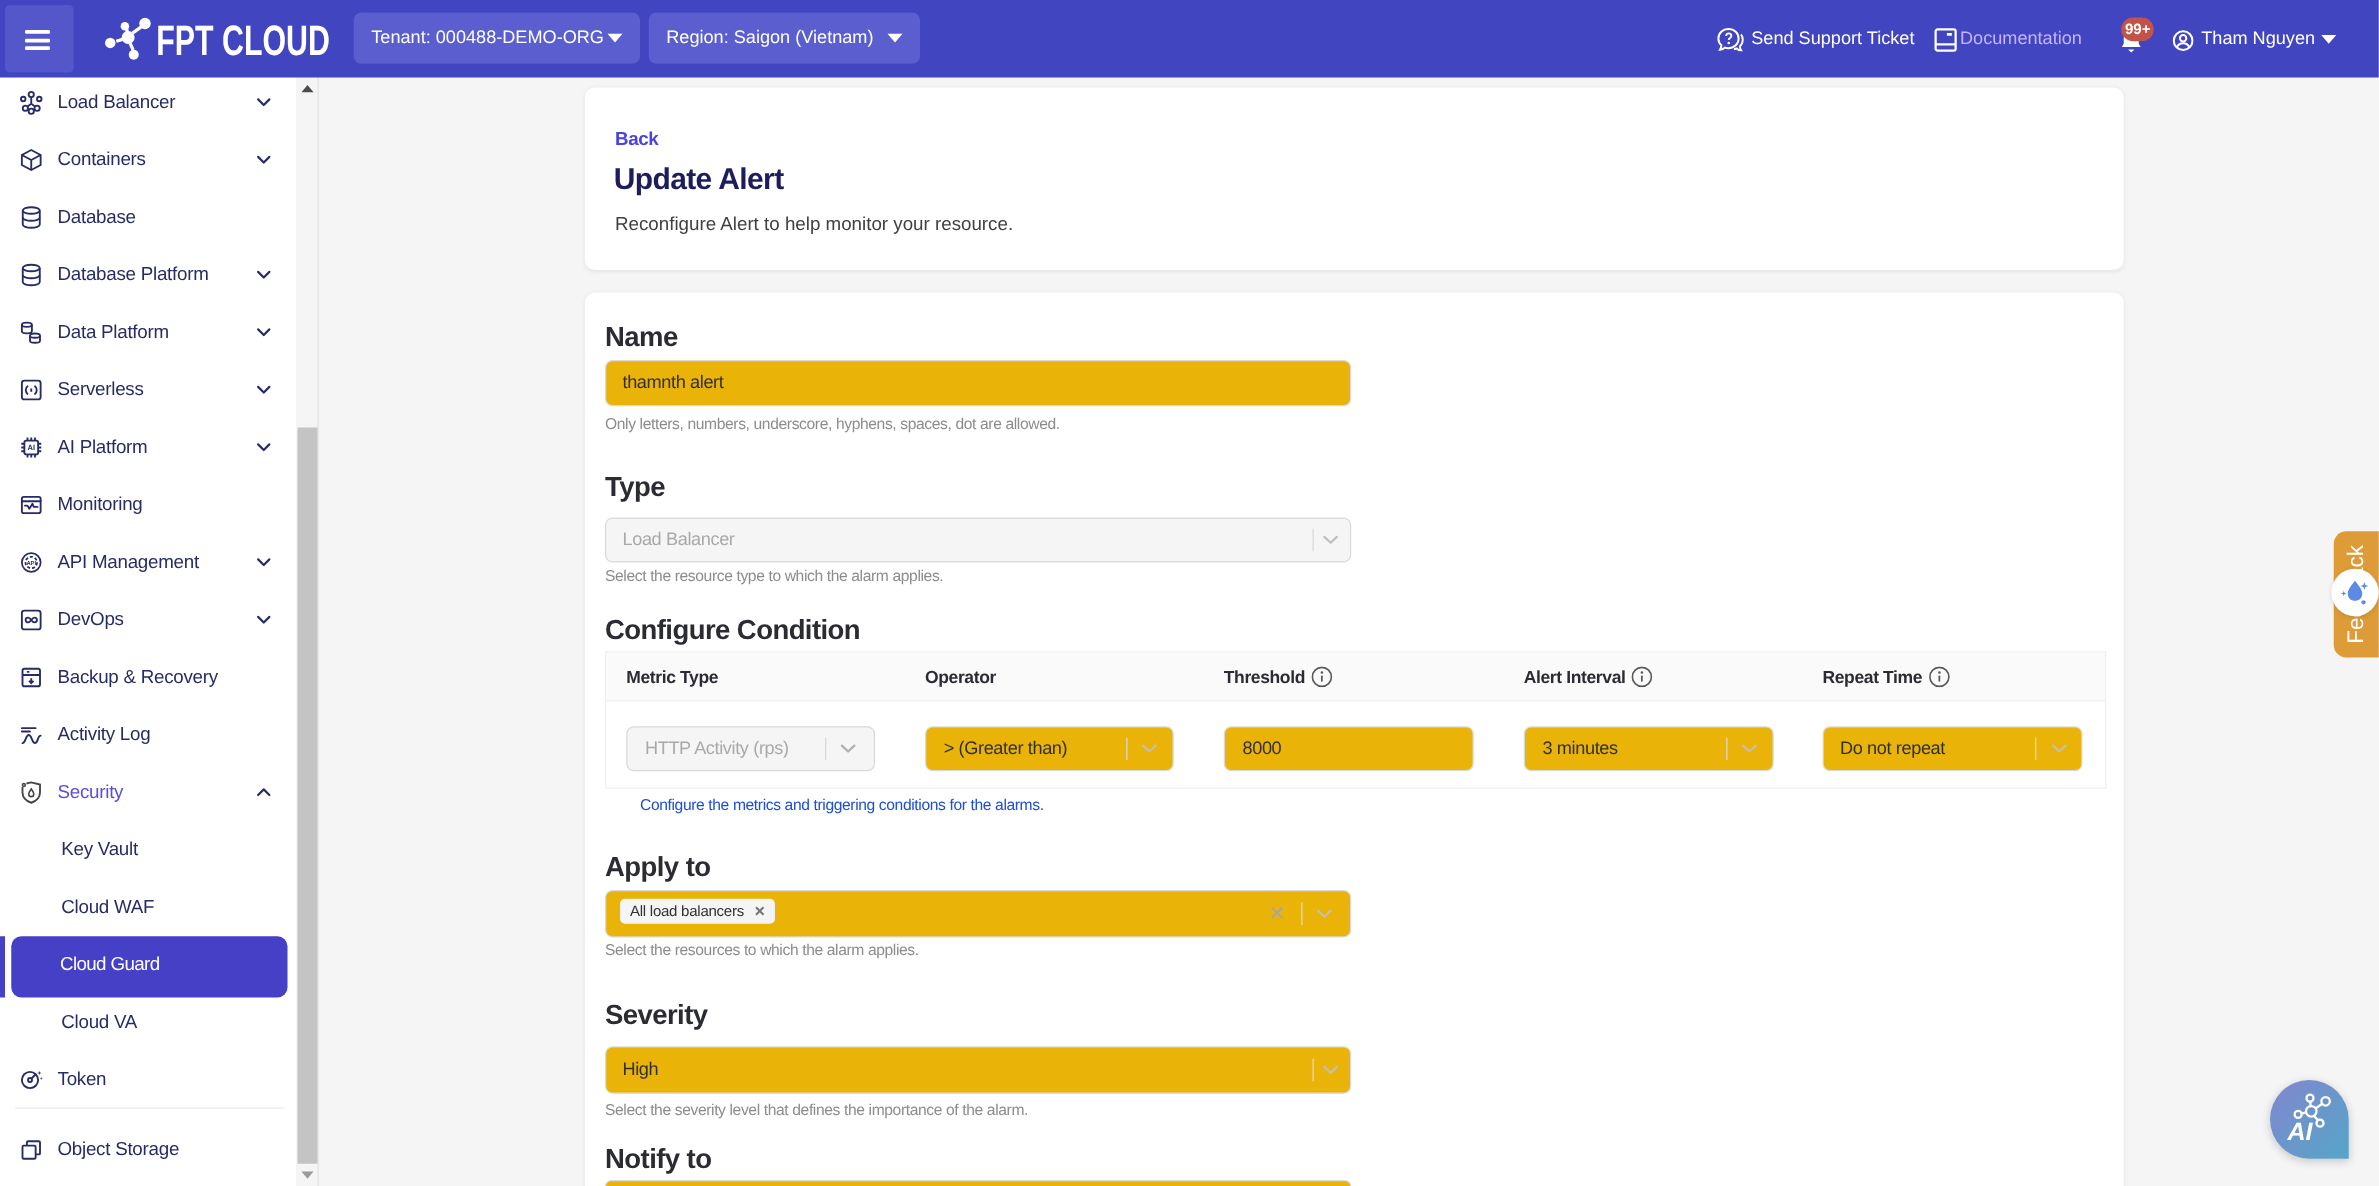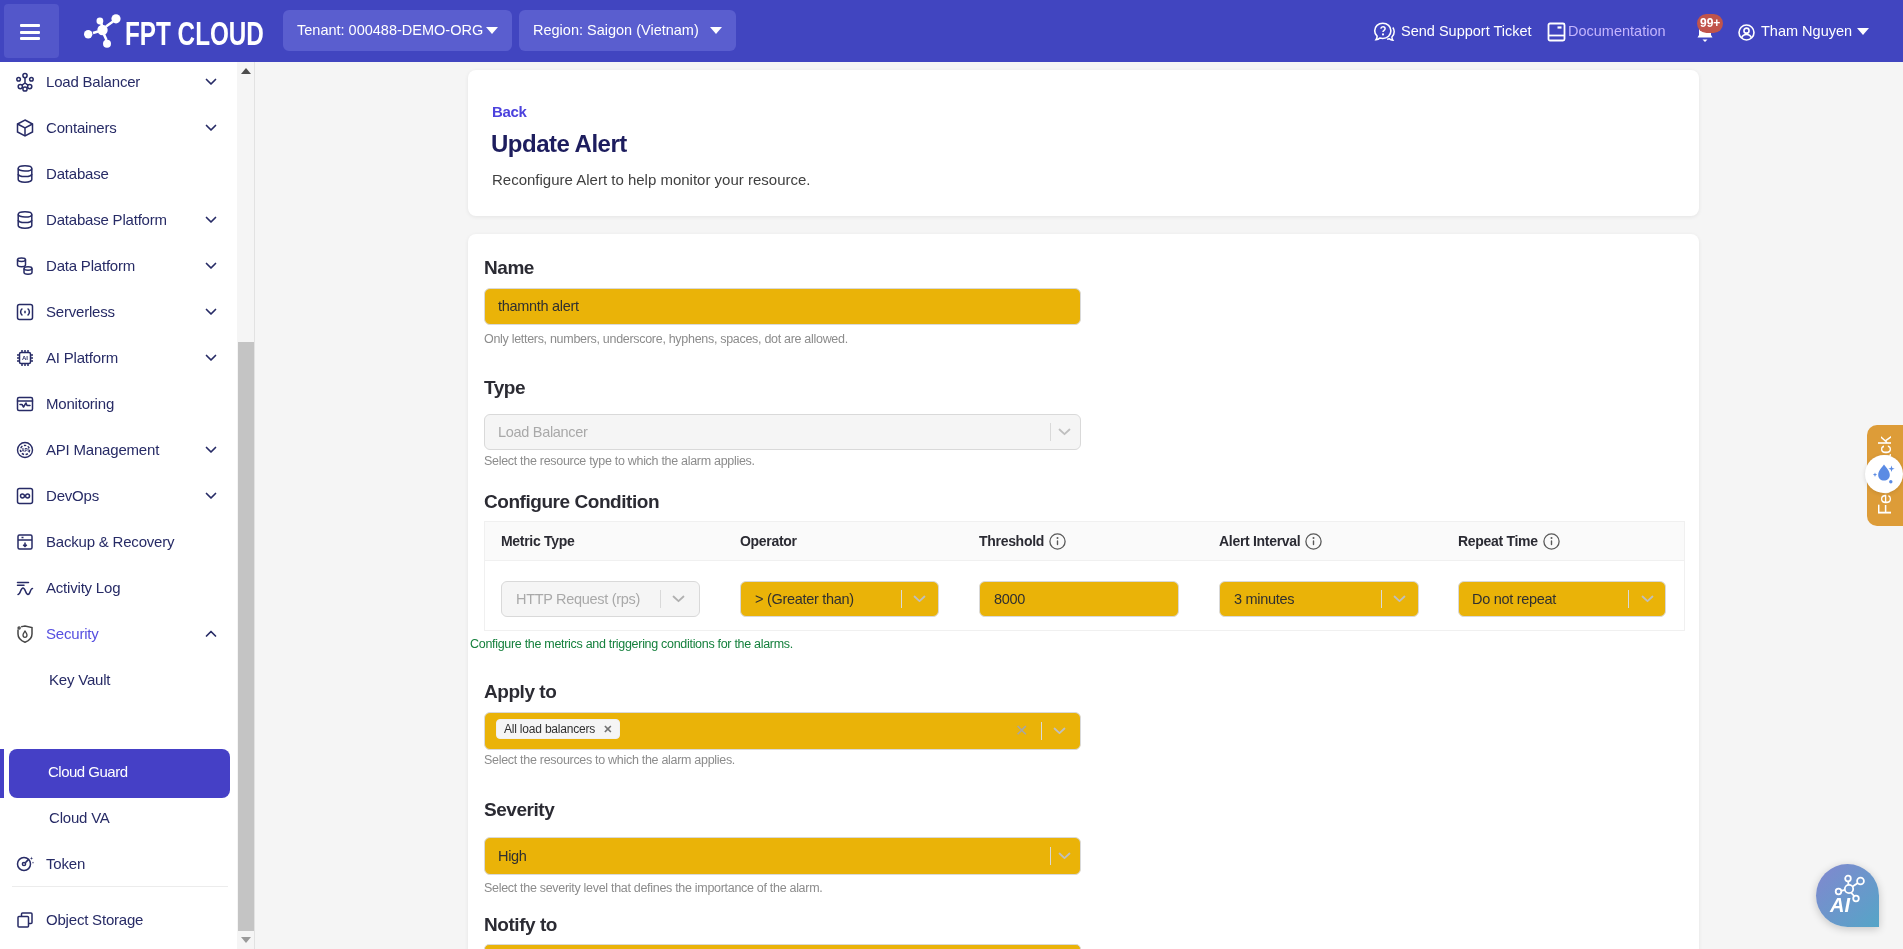--- a/index.html
+++ b/index.html
@@ -23,21 +23,21 @@
 #cg-pill { position:absolute; left:9px; top:687px; width:221px; height:49px; background:#4540c6; border-radius:8px; }
 #cg-bar { position:absolute; left:0; top:687px; width:4px; height:49px; background:#4540c6; }
 #side-divider { position:absolute; left:12px; top:824px; width:216px; height:1px; background:#ececec; }
 
 
 #sb-track { position:absolute; left:237px; top:62px; width:18px; height:887px; background:#f5f5f5; border-right:1px solid #e2e2e2; z-index:31; }
 #sb-thumb { position:absolute; left:1px; top:280px; width:16px; height:589px; background:#c4c4c4; }
 
 
 .card { position:absolute; background:#fff; border-radius:8px; box-shadow:0 1px 4px rgba(0,0,0,0.07); }
-.lbl { position:absolute; font-size:19px; font-weight:700; color:#2b2b33; letter-spacing:-0.45px; }
+.lbl { position:absolute; font-size:22px; font-weight:700; color:#2b2b33; letter-spacing:-0.45px; }
 .helper { position:absolute; font-size:12.5px; color:#8c8c8c; letter-spacing:-0.3px; }
 .inp { position:absolute; background:#eab308; border:1px solid #d9d9d9; border-radius:6px; font-size:14.5px; letter-spacing:-0.3px; color:#303030; padding-left:13px; }
 .sel-div { position:absolute; width:1px; background:#d9d9d9; }
 .chev2 { position:absolute; }
 .dis { background:#f5f5f5; color:#a9a9a9; }
 .th { position:absolute; top:521px; height:40px; font-size:14px; font-weight:700; color:#2b2b33; letter-spacing:-0.3px; display:flex; align-items:center; gap:5px; z-index:2; }
 
 
 #fb-tab { position:absolute; left:1867px; top:425px; width:36px; height:101px; background:#dd9c38; border-radius:10px 0 0 10px; z-index:40; }
 #fb-text { position:absolute; left:1840px; top:466px; width:90px; height:19px; color:#fff; font-size:18px; line-height:19px; text-align:center; transform:rotate(-90deg); z-index:41; }
@@ -84,21 +84,21 @@
       <circle cx="8.5" cy="8.5" r="7.6" fill="none" stroke="#595959" stroke-width="1.3"></circle>
       <circle cx="8.5" cy="5" r="1" fill="#595959"></circle>
       <rect x="7.8" y="7.3" width="1.4" height="5" rx="0.7" fill="#595959"></rect>
     </svg></div>
 <div class="th" style="left:1458px;">Repeat Time<svg width="17" height="17" viewBox="0 0 17 17">
       <circle cx="8.5" cy="8.5" r="7.6" fill="none" stroke="#595959" stroke-width="1.3"></circle>
       <circle cx="8.5" cy="5" r="1" fill="#595959"></circle>
       <rect x="7.8" y="7.3" width="1.4" height="5" rx="0.7" fill="#595959"></rect>
     </svg></div>
 
-<div class="inp dis" style="left:501px; top:581px; width:199px; height:36px; line-height:34px; padding-left:14px;">HTTP Request (rps)</div>
+<div class="inp dis" style="left:501px; top:581px; width:199px; height:36px; line-height:34px; padding-left:14px;">HTTP Activity (rps)</div>
 <div class="sel-div" style="left:660px; top:590px; height:18px;"></div>
 <svg class="chev2" style="left:672px; top:595px;" width="13" height="8" viewBox="0 0 13 8">
     <path d="M1.5 1.5 L6.5 6.2 L11.5 1.5" fill="none" stroke="#b0b0b0" stroke-width="1.8" stroke-linecap="round" stroke-linejoin="round"></path>
   </svg>
 
 <div class="inp" style="left:740px; top:581px; width:199px; height:36px; line-height:34px; padding-left:14px;">&gt; (Greater than)</div>
 <div class="sel-div" style="left:901px; top:590px; height:18px;"></div>
 <svg class="chev2" style="left:913px; top:595px;" width="13" height="8" viewBox="0 0 13 8">
     <path d="M1.5 1.5 L6.5 6.2 L11.5 1.5" fill="none" stroke="#bfbfbf" stroke-width="1.8" stroke-linecap="round" stroke-linejoin="round"></path>
   </svg>
@@ -110,21 +110,21 @@
 <svg class="chev2" style="left:1393px; top:595px;" width="13" height="8" viewBox="0 0 13 8">
     <path d="M1.5 1.5 L6.5 6.2 L11.5 1.5" fill="none" stroke="#bfbfbf" stroke-width="1.8" stroke-linecap="round" stroke-linejoin="round"></path>
   </svg>
 
 <div class="inp" style="left:1458px; top:581px; width:208px; height:36px; line-height:34px; padding-left:13px;">Do not repeat</div>
 <div class="sel-div" style="left:1628px; top:590px; height:18px;"></div>
 <svg class="chev2" style="left:1641px; top:595px;" width="13" height="8" viewBox="0 0 13 8">
     <path d="M1.5 1.5 L6.5 6.2 L11.5 1.5" fill="none" stroke="#bfbfbf" stroke-width="1.8" stroke-linecap="round" stroke-linejoin="round"></path>
   </svg>
 
-<div class="helper" style="left:470px; top:637px; color:#15803d;">Configure the metrics and triggering conditions for the alarms.</div>
+<div class="helper" style="left:512px; top:637px; color:#1d4ed8;">Configure the metrics and triggering conditions for the alarms.</div>
 
 <div class="lbl" style="left:484px; top:681px;">Apply to</div>
 <div class="inp" style="left:484px; top:712px; width:597px; height:38px;"></div>
 <div class="abs" style="left:496px; top:719px; height:20px; background:#f5f5f5; border:1px solid #f0f0f0; border-radius:4px; font-size:12px; letter-spacing:-0.2px; color:#303030; line-height:18px; padding:0 7px;">All load balancers<span style="color:#737373; font-size:11px; margin-left:8px; font-weight:700;">✕</span></div>
 <div class="abs" style="left:1015px; top:721px; font-size:16px; color:#a6a6a6;">✕</div>
 <div class="sel-div" style="left:1041px; top:722px; height:18px;"></div>
 <svg class="chev2" style="left:1053px; top:727px;" width="13" height="8" viewBox="0 0 13 8">
     <path d="M1.5 1.5 L6.5 6.2 L11.5 1.5" fill="none" stroke="#bfbfbf" stroke-width="1.8" stroke-linecap="round" stroke-linejoin="round"></path>
   </svg>
 <div class="helper" style="left:484px; top:753px;">Select the resources to which the alarm applies.</div>
@@ -283,20 +283,23 @@
         <path d="M10 7.2 C11.1 8.8 12 9.8 12 11.1 C12 12.4 11.1 13.3 10 13.3 C8.9 13.3 8 12.4 8 11.1 C8 9.8 8.9 8.8 10 7.2 Z" stroke-width="1.3"></path>
       </svg>
       <span class="lab" style="color:#564fe0;">Security</span>
       <svg class="mchev" width="12" height="8" viewBox="0 0 12 8">
         <path d="M1.5 6 L6 1.5 L10.5 6" fill="none" stroke="#272b66" stroke-width="1.7" stroke-linecap="round" stroke-linejoin="round"></path>
       </svg>
     </div>
 
 <div class="mi" style="top:595px;">
       <span class="lab" style="left:49px;">Key Vault</span>
+    </div>
+<div class="mi" style="top:641px;">
+      <span class="lab" style="left:49px;">Cloud WAF</span>
     </div>
 <div class="mi" style="top:687px;">
       <span class="lab" style="left:48px; color:#fff; z-index:2; letter-spacing:-0.5px;">Cloud Guard</span>
     </div>
 <div class="mi" style="top:733px;">
       <span class="lab" style="left:49px;">Cloud VA</span>
     </div>
 
 <div class="mi" style="top:779px;">
       <svg class="ico" viewBox="0 0 20 20" fill="none" stroke="#272b66" stroke-width="1.5">

